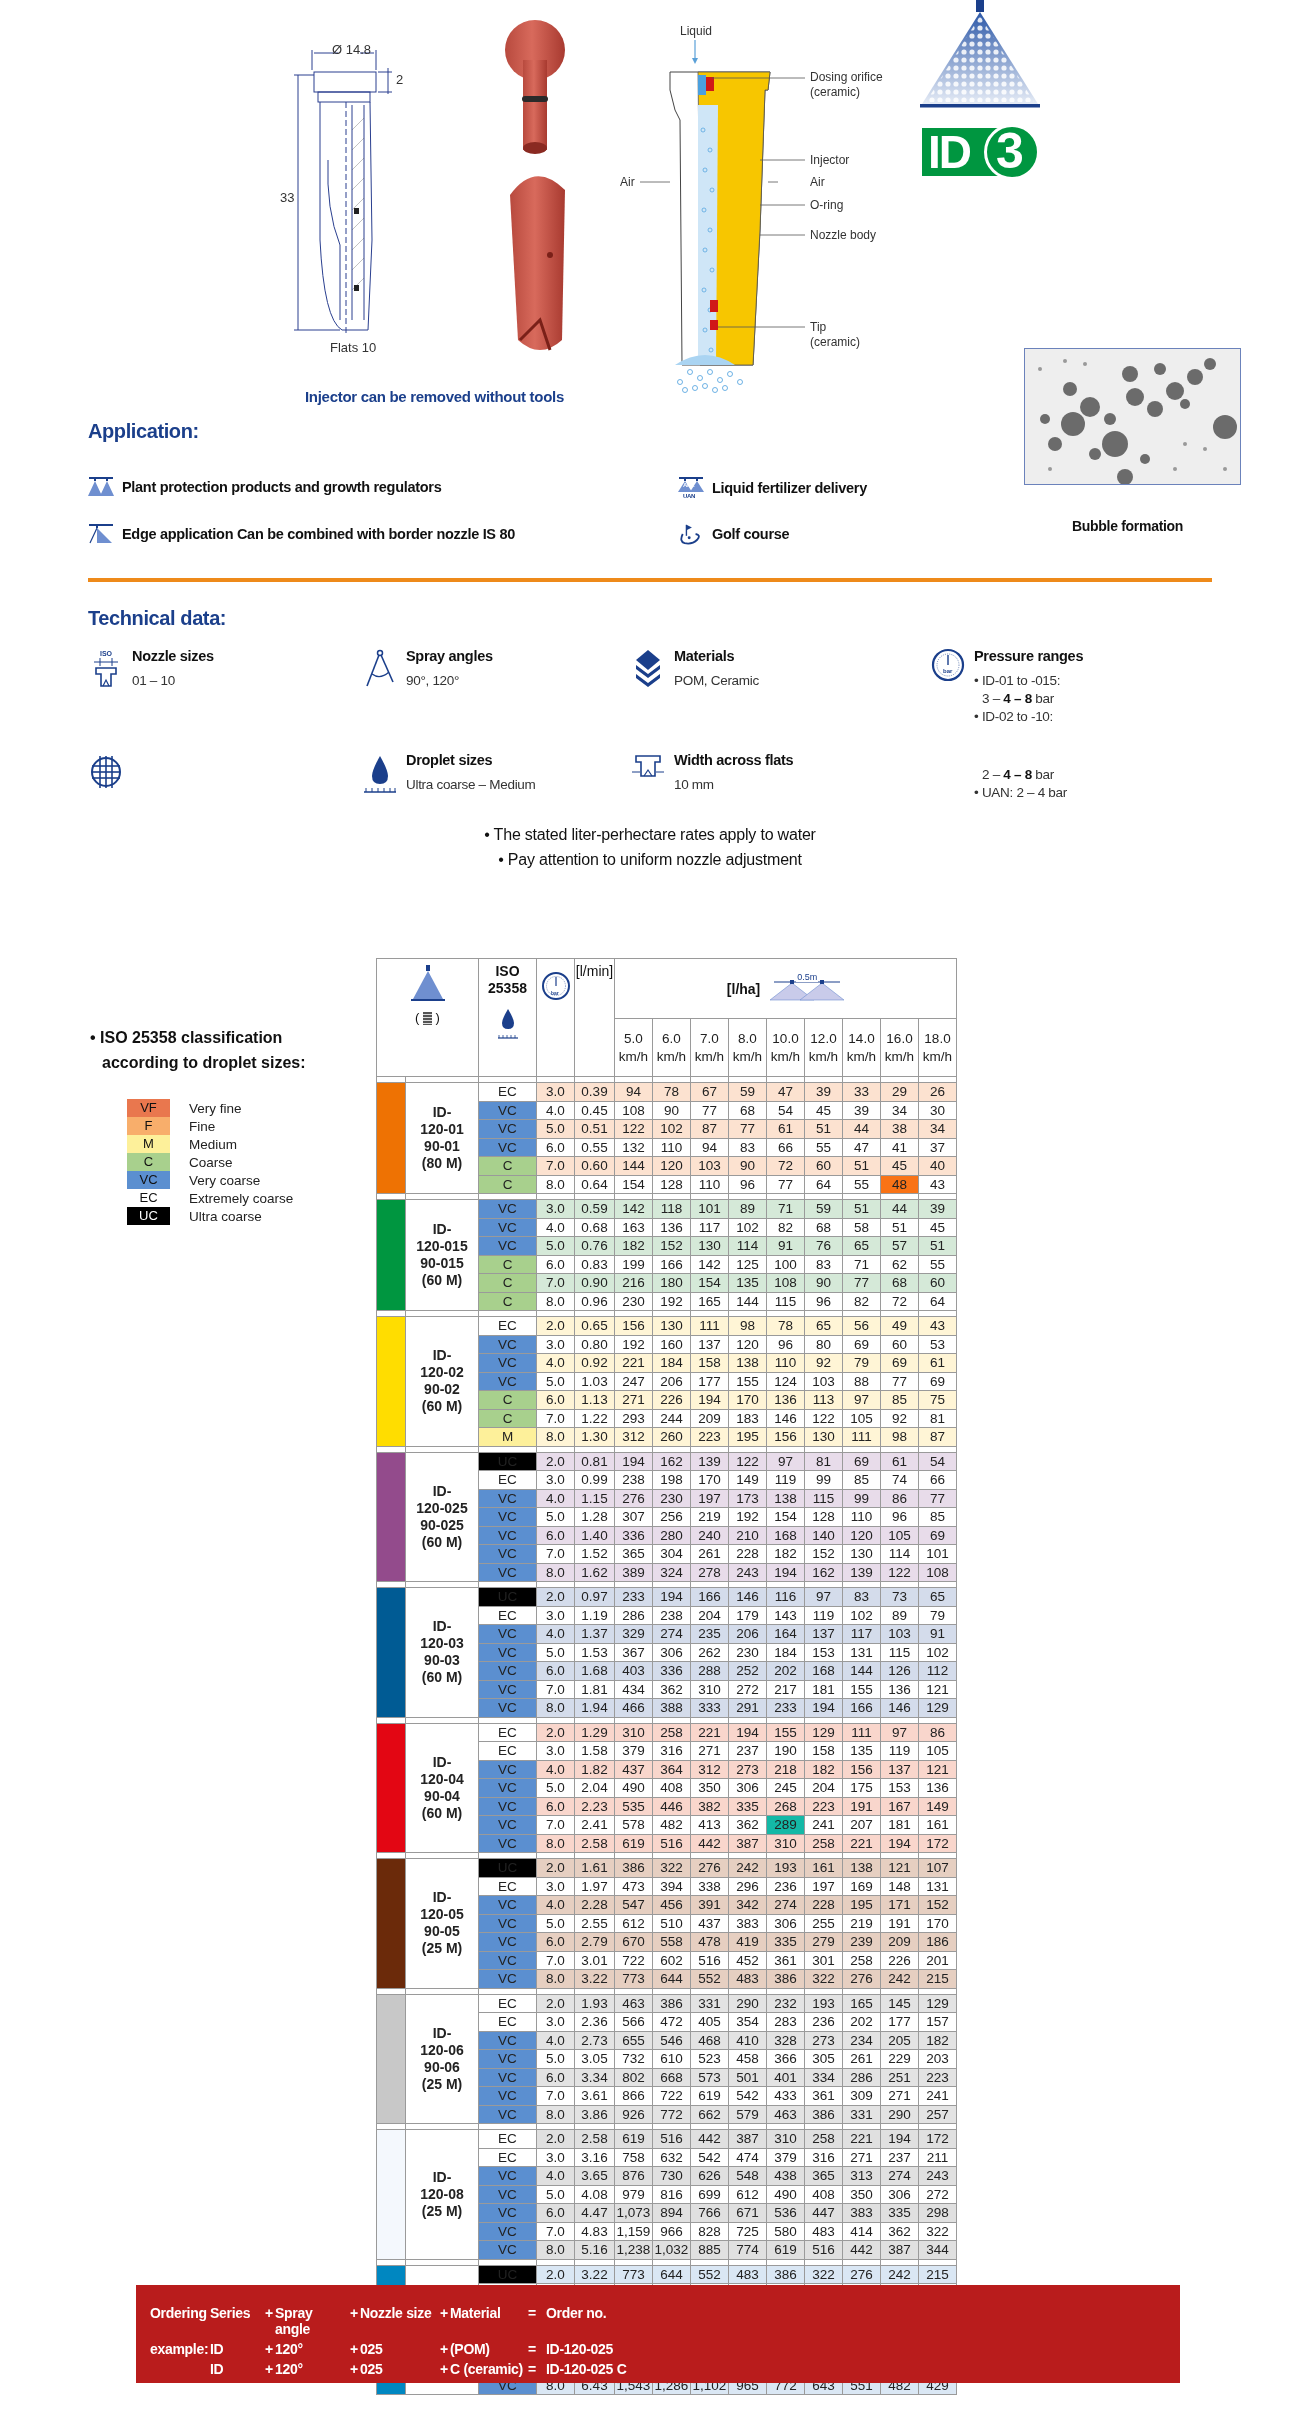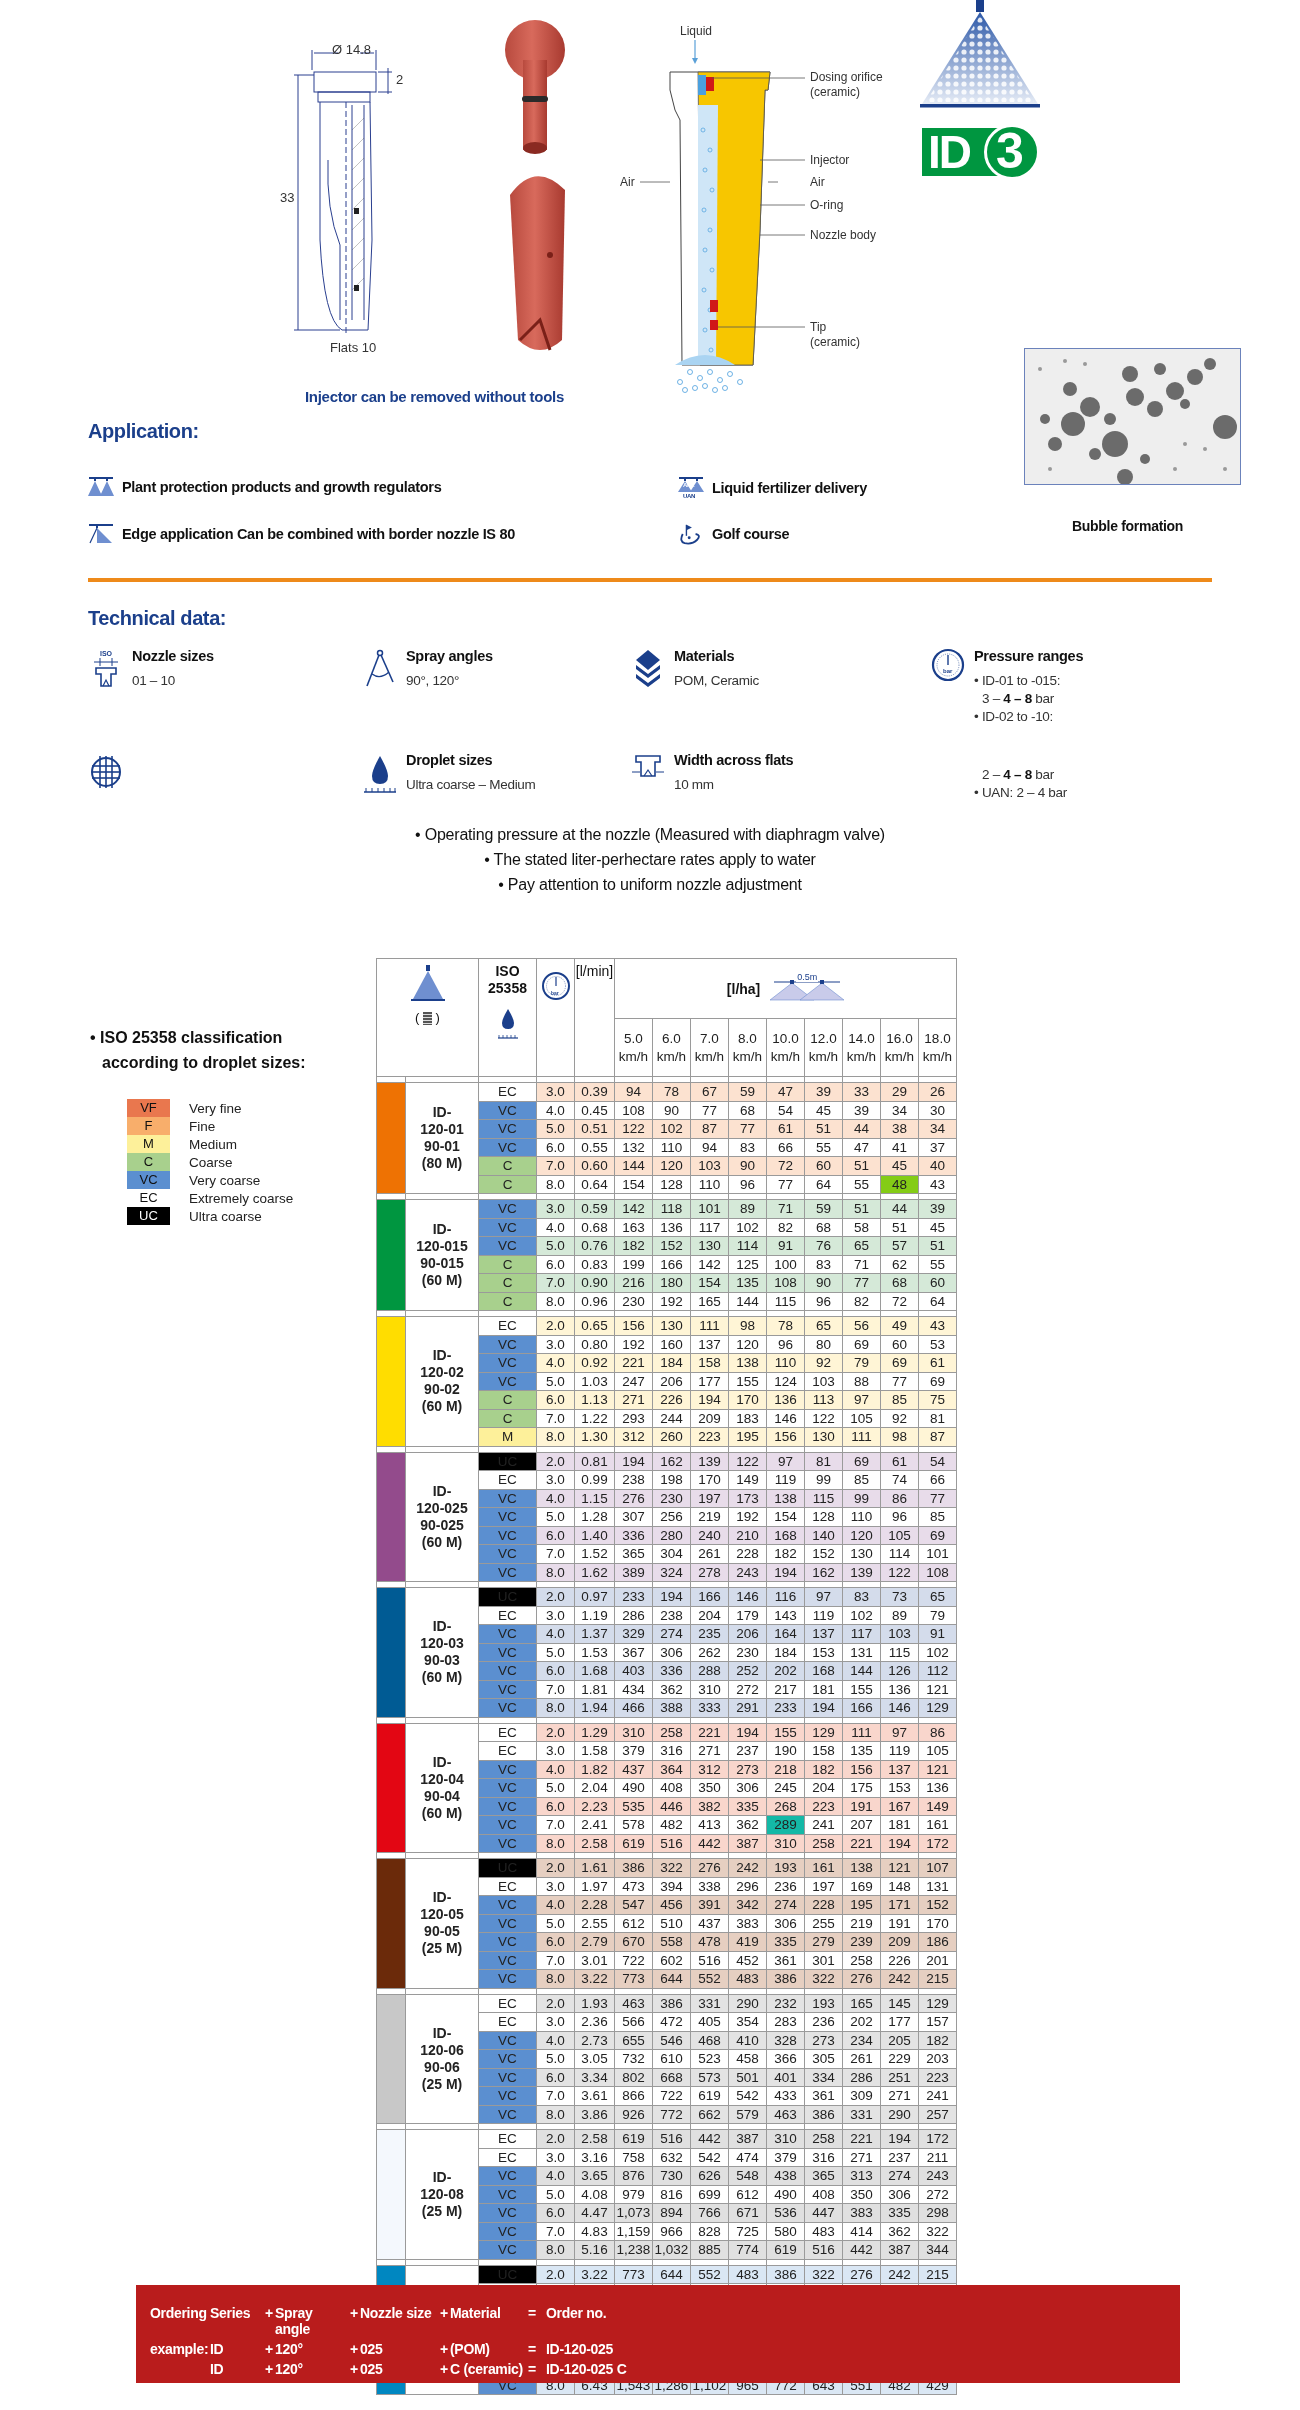--- a/index.html
+++ b/index.html
@@ -398,21 +398,20 @@
     <line x1="2" y1="20" x2="10" y2="20" stroke="#1b3f8b" stroke-width="1"></line>
       <line x1="26" y1="20" x2="34" y2="20" stroke="#1b3f8b" stroke-width="1"></line>
   </svg>
   <div>
     <div class="tech-title">Width across flats</div>
     <div class="tech-value">10 mm</div>
   </div>
 </div>
 
 <div class="abs notes" style="left:250px; top:822px; width:800px;">
-  <div>• Operating pressure at the nozzle (Measured with diaphragm valve)</div>
   <div>• The stated liter-perhectare rates apply to water</div>
   <div>• Pay attention to uniform nozzle adjustment</div>
 </div>
 
 <div class="abs" style="left:90px; top:1025px;">
   <div class="legend-title">• ISO 25358 classification</div>
   <div class="legend-title" style="padding-left:12px;">according to droplet sizes:</div>
   <div id="legend-rows" style="margin-top:24px; margin-left:37px;">
       <div class="legend-row">
         <span class="legend-sw cls-VF">VF</span>
@@ -631,21 +630,21 @@
         <td class="cls cls-C">C</td>
         <td class="c-p" style="background: rgb(255, 255, 255);">8.0</td>
         <td class="c-q" style="background: rgb(255, 255, 255);">0.64</td>
         <td class="c-v" style="background: rgb(255, 255, 255);">154</td>
         <td class="c-v" style="background: rgb(255, 255, 255);">128</td>
         <td class="c-v" style="background: rgb(255, 255, 255);">110</td>
         <td class="c-v" style="background: rgb(255, 255, 255);">96</td>
         <td class="c-v" style="background: rgb(255, 255, 255);">77</td>
         <td class="c-v" style="background: rgb(255, 255, 255);">64</td>
         <td class="c-v" style="background: rgb(255, 255, 255);">55</td>
-        <td class="c-v" style="background: #84cc16;">48</td>
+        <td class="c-v" style="background: #f97316;">48</td>
         <td class="c-v" style="background: rgb(255, 255, 255);">43</td>
       </tr>
       <tr class="sp">
         <td></td>
         <td></td>
         <td></td>
         <td></td>
         <td></td>
         <td></td>
         <td></td>

